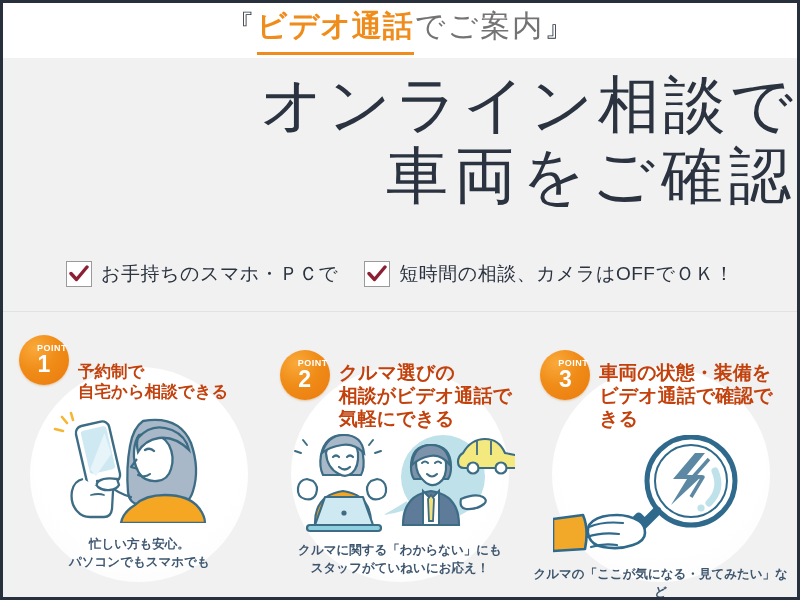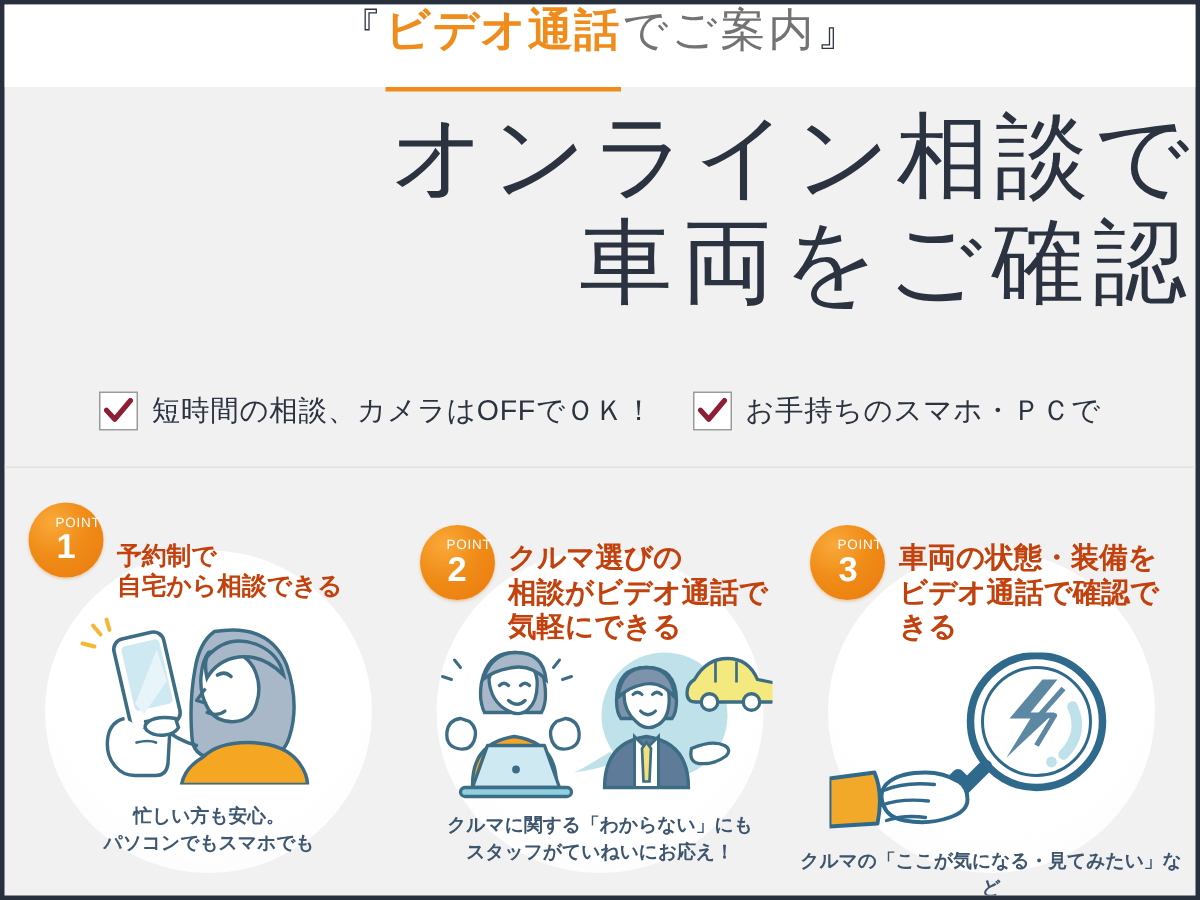--- a/index.html
+++ b/index.html
@@ -16,21 +16,21 @@
   .header-strip{
     position:absolute;left:0;top:0;width:100%;height:55px;
     background:#ffffff;display:flex;align-items:center;justify-content:center;
   }
   .header-title{
     font-size:30px;font-weight:700;color:#2b3340;letter-spacing:1px;
     white-space:nowrap;display:flex;align-items:baseline;
   }
   .header-title .bracket{color:#2b3340;font-weight:500;}
   .header-title .hl{
-    color:#ef8c1c;border-bottom:3px solid #ef8c1c;padding-bottom:17px;margin:0 1px;
+    color:#ef8c1c;border-bottom:3px solid #ef8c1c;padding-bottom:5px;margin:0 1px;
   }
   .header-title .tail{color:#737373;font-weight:500;letter-spacing:2px;}
 
   
   .headline{
     position:absolute;left:0;top:72px;width:100%;text-align:right;
     color:#2b3340;font-weight:400;line-height:0.98;
   }
   .headline .l1{display:block;font-size:62px;letter-spacing:4px;}
   .headline .l2{display:block;font-size:62px;letter-spacing:6px;margin-top:10px;}
@@ -66,21 +66,21 @@
     background:radial-gradient(circle at 50% 40%,#ffffff 60%,#fafafa 100%);
   }
   .point-head{position:relative;display:flex;align-items:center;gap:9px;padding-left:10px;}
   .badge{
     width:50px;height:50px;border-radius:50%;flex:0 0 auto;
     background:radial-gradient(circle at 32% 26%,#f9a93a 0%,#f08c18 45%,#ea7a0d 100%);
     box-shadow:0 1px 2px rgba(200,120,20,.35);
     display:flex;flex-direction:column;align-items:center;justify-content:center;
     color:#fff;line-height:1;
   }
-  .badge .b-word{font-size:9px;font-weight:400;letter-spacing:0.5px;margin-bottom:1px;margin-left:16px;}
+  .badge .b-word{font-size:9px;font-weight:700;letter-spacing:0.5px;margin-bottom:1px;margin-left:16px;}
   .badge .b-num{font-size:23px;font-weight:700;margin-top:-1px;}
   .point-title{
     font-size:16.5px;font-weight:700;color:#c2410c;line-height:1.22;
     letter-spacing:0px;white-space:pre-line;margin-top:42px;
   }
   .point-title.small{font-size:19px;}
   .art{position:relative;height:118px;margin-top:4px;}
   .art svg{display:block;margin:0 auto;}
   .caption{
     position:relative;text-align:center;font-size:12.5px;font-weight:700;
@@ -108,30 +108,30 @@
   </div>
 
   <div class="check-row">
 
     <div class="check-item">
       <span class="check-box">
         <svg width="20" height="18" viewBox="0 0 20 18">
           <path d="M2 8.5 L7.5 14.5 L18 2" fill="none" stroke="#8c1f33" stroke-width="3.4" stroke-linecap="round" stroke-linejoin="round"></path>
         </svg>
       </span>
-      <span class="check-label">短時間の相談、カメラはOFFでＯＫ！</span>
+      <span class="check-label">お手持ちのスマホ・ＰＣで</span>
     </div>
 
     <div class="check-item">
       <span class="check-box">
         <svg width="20" height="18" viewBox="0 0 20 18">
           <path d="M2 8.5 L7.5 14.5 L18 2" fill="none" stroke="#8c1f33" stroke-width="3.4" stroke-linecap="round" stroke-linejoin="round"></path>
         </svg>
       </span>
-      <span class="check-label">お手持ちのスマホ・ＰＣで</span>
+      <span class="check-label">短時間の相談、カメラはOFFでＯＫ！</span>
     </div>
 
   </div>
 
   <div class="divider"></div>
 
   <div class="points">
 
     <div class="point">
       <div class="halo"></div>

